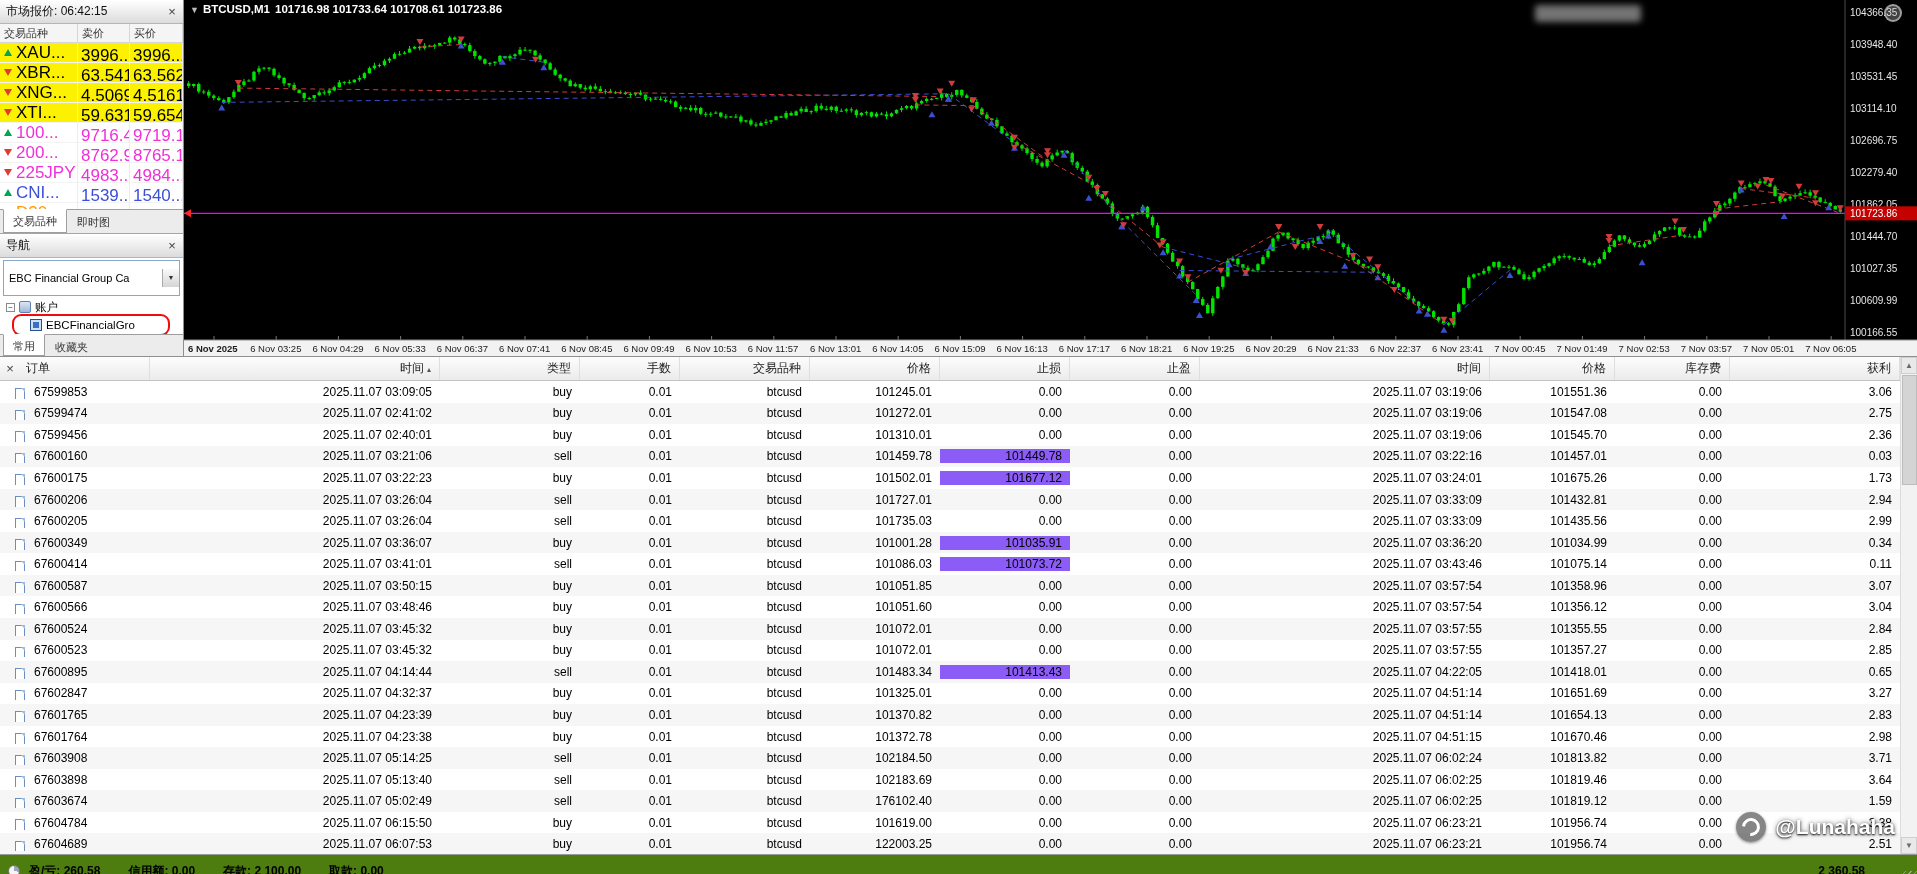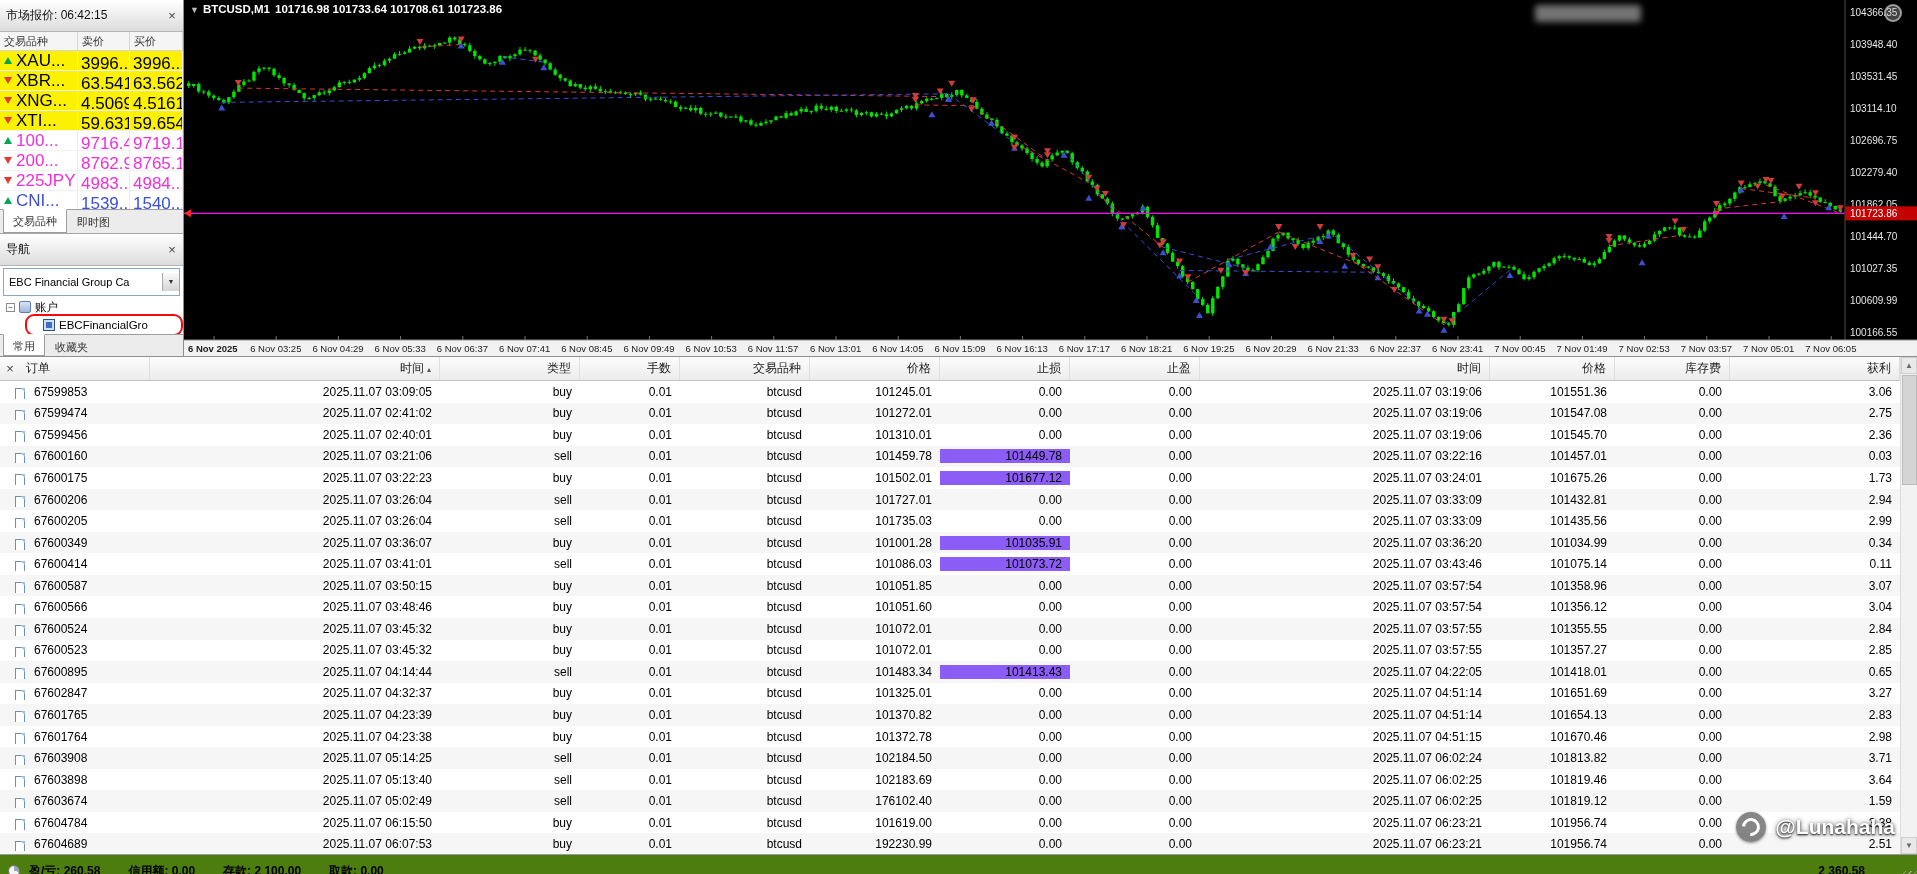--- a/index.html
+++ b/index.html
@@ -6,21 +6,21 @@
   html,body { width:1917px; height:874px; overflow:hidden; background:#f0f0f0;
     font-family:"Liberation Sans", sans-serif; font-size:12px; color:#000; }
   #app { position:relative; width:1917px; height:874px; }
 
   
   .top { display:flex; height:356px; }
   .sidebar { width:184px; display:flex; flex-direction:column; border-right:1px solid #8f8f8f; background:#fff; }
   .panel { display:flex; flex-direction:column; overflow:hidden; }
   .panel.mw { height:234px; border-bottom:1px solid #a5a5a5; }
   .panel.nav { flex:1; }
-  .titlebar { height:32px; flex:none; display:flex; align-items:center; padding:0 4px 0 6px;
+  .titlebar { height:24px; flex:none; display:flex; align-items:center; padding:0 4px 0 6px;
     background:linear-gradient(#ffffff,#dcdcdc); border-bottom:1px solid #b5b5b5; font-size:12px; color:#111; }
   .tb-close { margin-left:auto; width:14px; text-align:center; color:#444; font-size:13px; line-height:13px; cursor:default; }
 
   .mw-head { display:grid; grid-template-columns:78px 52px 1fr; height:19px; flex:none;
     background:#f5f5f5; border-bottom:1px solid #d6d6d6; }
   .mw-head div { border-right:1px solid #d6d6d6; font-size:11px; color:#333; padding:2px 4px; white-space:nowrap; overflow:hidden; }
   .mw-body { flex:1; overflow:hidden; background:#fff; }
   .mw-row { display:grid; grid-template-columns:78px 52px 1fr; height:20px; }
   .mw-cell { font-size:17px; padding:3px 3px 0 3px; border-right:1px solid #ececec; border-bottom:1px solid #f3f3f3; white-space:nowrap; overflow:hidden; }
   .mw-cell.sym { display:flex; align-items:center; padding:0 2px 0 4px; }
@@ -32,26 +32,26 @@
   .trend { width:0; height:0; border-left:4px solid transparent; border-right:4px solid transparent; margin-right:4px; flex:none; }
   .trend.up { border-bottom:7px solid #00a651; }
   .trend.down { border-top:7px solid #e23a2e; }
 
   .tabbar { height:24px; flex:none; background:#ececec; border-top:1px solid #9e9e9e; display:flex; padding-left:3px; font-size:11px; }
   .panel.nav .tabbar { height:22px; }
   .tab { padding:4px 9px 0; color:#333; border:1px solid transparent; white-space:nowrap; }
   .tab.active { background:#fff; border:1px solid #9e9e9e; border-top-color:#fff; margin-top:-1px; }
 
   .nav-body { flex:1; background:#fff; overflow:hidden; }
-  .nav-combo { margin:2px 3px; border:1px solid #89a7c7; background:#fff; height:28px; display:flex; align-items:center;
+  .nav-combo { margin:2px 3px; border:1px solid #89a7c7; background:#fff; height:36px; display:flex; align-items:center;
     font-size:11px; padding-left:5px; white-space:nowrap; overflow:hidden; }
   .combo-btn { margin-left:auto; width:17px; height:18px; flex:none; background:linear-gradient(#fafafa,#d5d5d5);
     border-left:1px solid #aaa; text-align:center; font-size:7px; line-height:18px; color:#333; }
   .tree-row { height:18px; display:flex; align-items:center; font-size:11.5px; padding-left:6px; position:relative; white-space:nowrap; }
-  .tree-row.child { padding-left:30px;margin-left:13px; }
+  .tree-row.child { padding-left:30px; }
   .expander { width:9px; height:9px; border:1px solid #8a8a8a; background:#fff; font-size:8px; line-height:7px; text-align:center; margin-right:4px; flex:none; color:#333; }
   .icon { display:inline-block; width:12px; height:12px; margin-right:4px; flex:none; }
   .acc-icon { background:linear-gradient(#dce6f5,#9fb7d8); border:1px solid #5f7fae; border-radius:2px; }
   .term-icon { background:#3a6fc4; border:1px solid #26508f; box-shadow:inset 0 0 0 2px #cfe0f5; }
   .red-box { position:absolute; left:12px; width:158px; top:-2px; bottom:-2px; border:2px solid #f30b0b; border-radius:9px; pointer-events:none; }
 
   
   .chart { position:relative; flex:1; background:#000; overflow:hidden; }
   .chart svg { display:block; width:100%; height:100%; }
   .chart-ohlc { position:absolute; top:3px; left:6px; color:#fff; font-size:11.5px; font-weight:700; z-index:3; }
@@ -1386,21 +1386,21 @@
           <div class="oc">101956.74</div>
           <div class="oc">0.00</div>
           <div class="oc">3.38</div>
         </div>
         <div class="o-row ogrid">
           <div class="oc first"><span class="doc-icon"></span>67604689</div>
           <div class="oc">2025.11.07 06:07:53</div>
           <div class="oc">buy</div>
           <div class="oc">0.01</div>
           <div class="oc">btcusd</div>
-          <div class="oc">192230.99</div>
+          <div class="oc">122003.25</div>
           <div class="oc">0.00</div>
           <div class="oc">0.00</div>
           <div class="oc">2025.11.07 06:23:21</div>
           <div class="oc">101956.74</div>
           <div class="oc">0.00</div>
           <div class="oc">2.51</div>
         </div>
       </div>
     <div class="vscroll">
       <div class="vs-btn up">▲</div>

